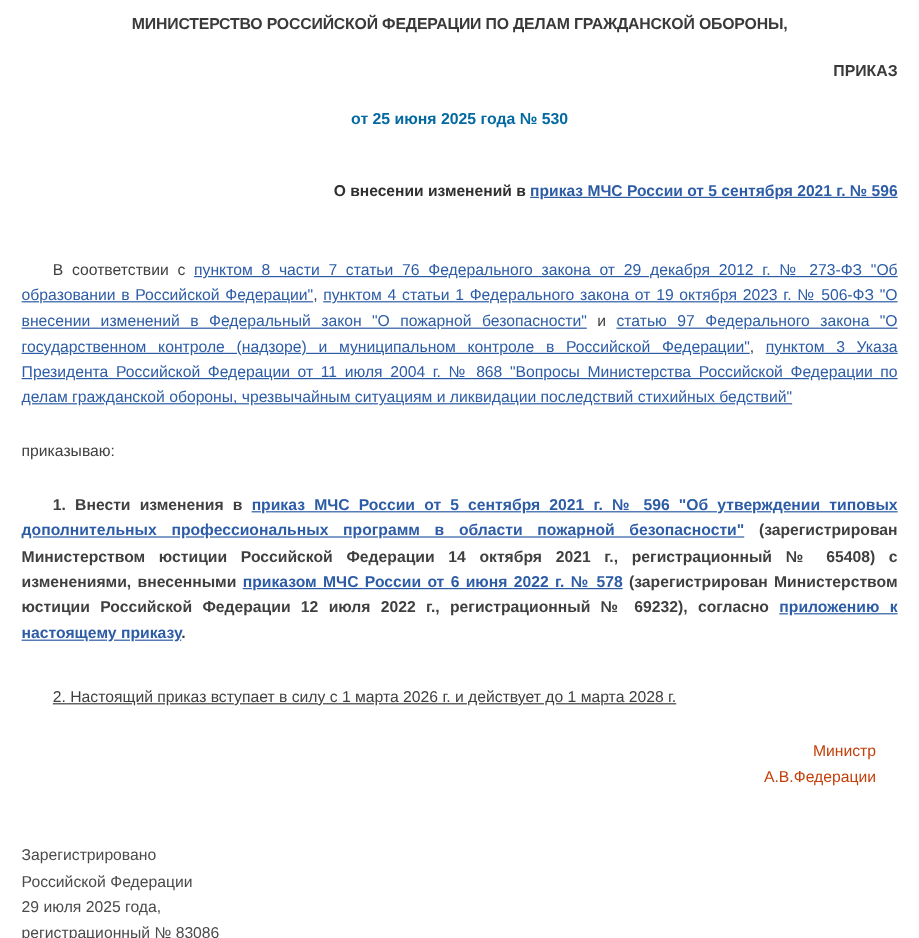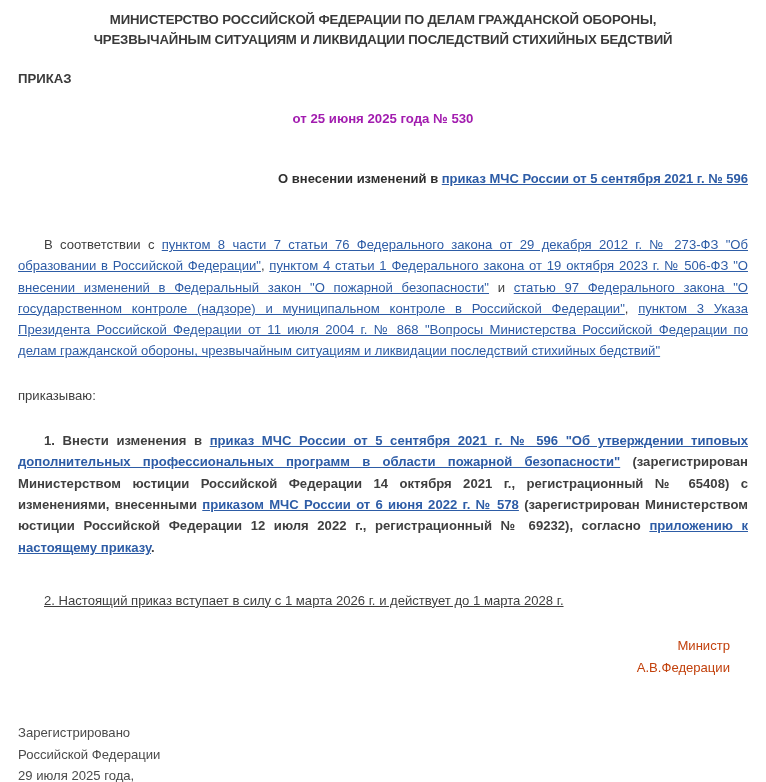--- a/index.html
+++ b/index.html
@@ -27,33 +27,33 @@
     text-align: center;
     font-weight: bold;
     font-size: 13.2px;
     line-height: 20px;
     color: #3a3a3a;
     letter-spacing: -0.15px;
   }
   .hdr-line1 { padding-top: 10px; }
   .hdr-line2 { }
   .hdr-prikaz {
-    text-align: left;
+    text-align: right;
     font-weight: bold;
     font-size: 13.2px;
     line-height: 18px;
     color: #3a3a3a;
     margin-top: 20px;
   }
   .hdr-date {
     text-align: center;
     font-weight: bold;
     font-size: 13.2px;
     line-height: 18px;
-    color: #a21caf;
+    color: #0369a1;
     margin-top: 22px;
   }
 
   
   .doc-title {
     text-align: right;
     font-weight: bold;
     font-size: 13px;
     line-height: 18px;
     color: #2f2f2f;
@@ -102,21 +102,20 @@
     margin-top: 44px;
     text-align: left;
   }
 </style>
 </head>
 <body>
 
 <div class="page">
 
   <div class="hdr hdr-line1">МИНИСТЕРСТВО РОССИЙСКОЙ ФЕДЕРАЦИИ ПО ДЕЛАМ ГРАЖДАНСКОЙ ОБОРОНЫ,</div>
-  <div class="hdr hdr-line2">ЧРЕЗВЫЧАЙНЫМ СИТУАЦИЯМ И ЛИКВИДАЦИИ ПОСЛЕДСТВИЙ СТИХИЙНЫХ БЕДСТВИЙ</div>
 
   <div class="hdr-prikaz">ПРИКАЗ</div>
 
   <div class="hdr-date">от 25 июня 2025 года № 530</div>
 
   <div class="doc-title"><span>О внесении изменений в </span><span class="lnk">приказ МЧС России от 5 сентября 2021 г. № 596</span></div>
 
   <div class="para indent" id="p-basis"><span>В соответствии с </span><span class="lnk">пунктом 8 части 7 статьи 76 Федерального закона от 29 декабря 2012 г. № 273-ФЗ "Об образовании в Российской Федерации"</span><span>, </span><span class="lnk">пунктом 4 статьи 1 Федерального закона от 19 октября 2023 г. № 506-ФЗ "О внесении изменений в Федеральный закон "О пожарной безопасности"</span><span> и </span><span class="lnk">статью 97 Федерального закона "О государственном контроле (надзоре) и муниципальном контроле в Российской Федерации"</span><span>, </span><span class="lnk">пунктом 3 Указа Президента Российской Федерации от 11 июля 2004 г. № 868 "Вопросы Министерства Российской Федерации по делам гражданской обороны, чрезвычайным ситуациям и ликвидации последствий стихийных бедствий"</span><span></span></div>
 
   <div class="para" id="p-order">приказываю:</div>

